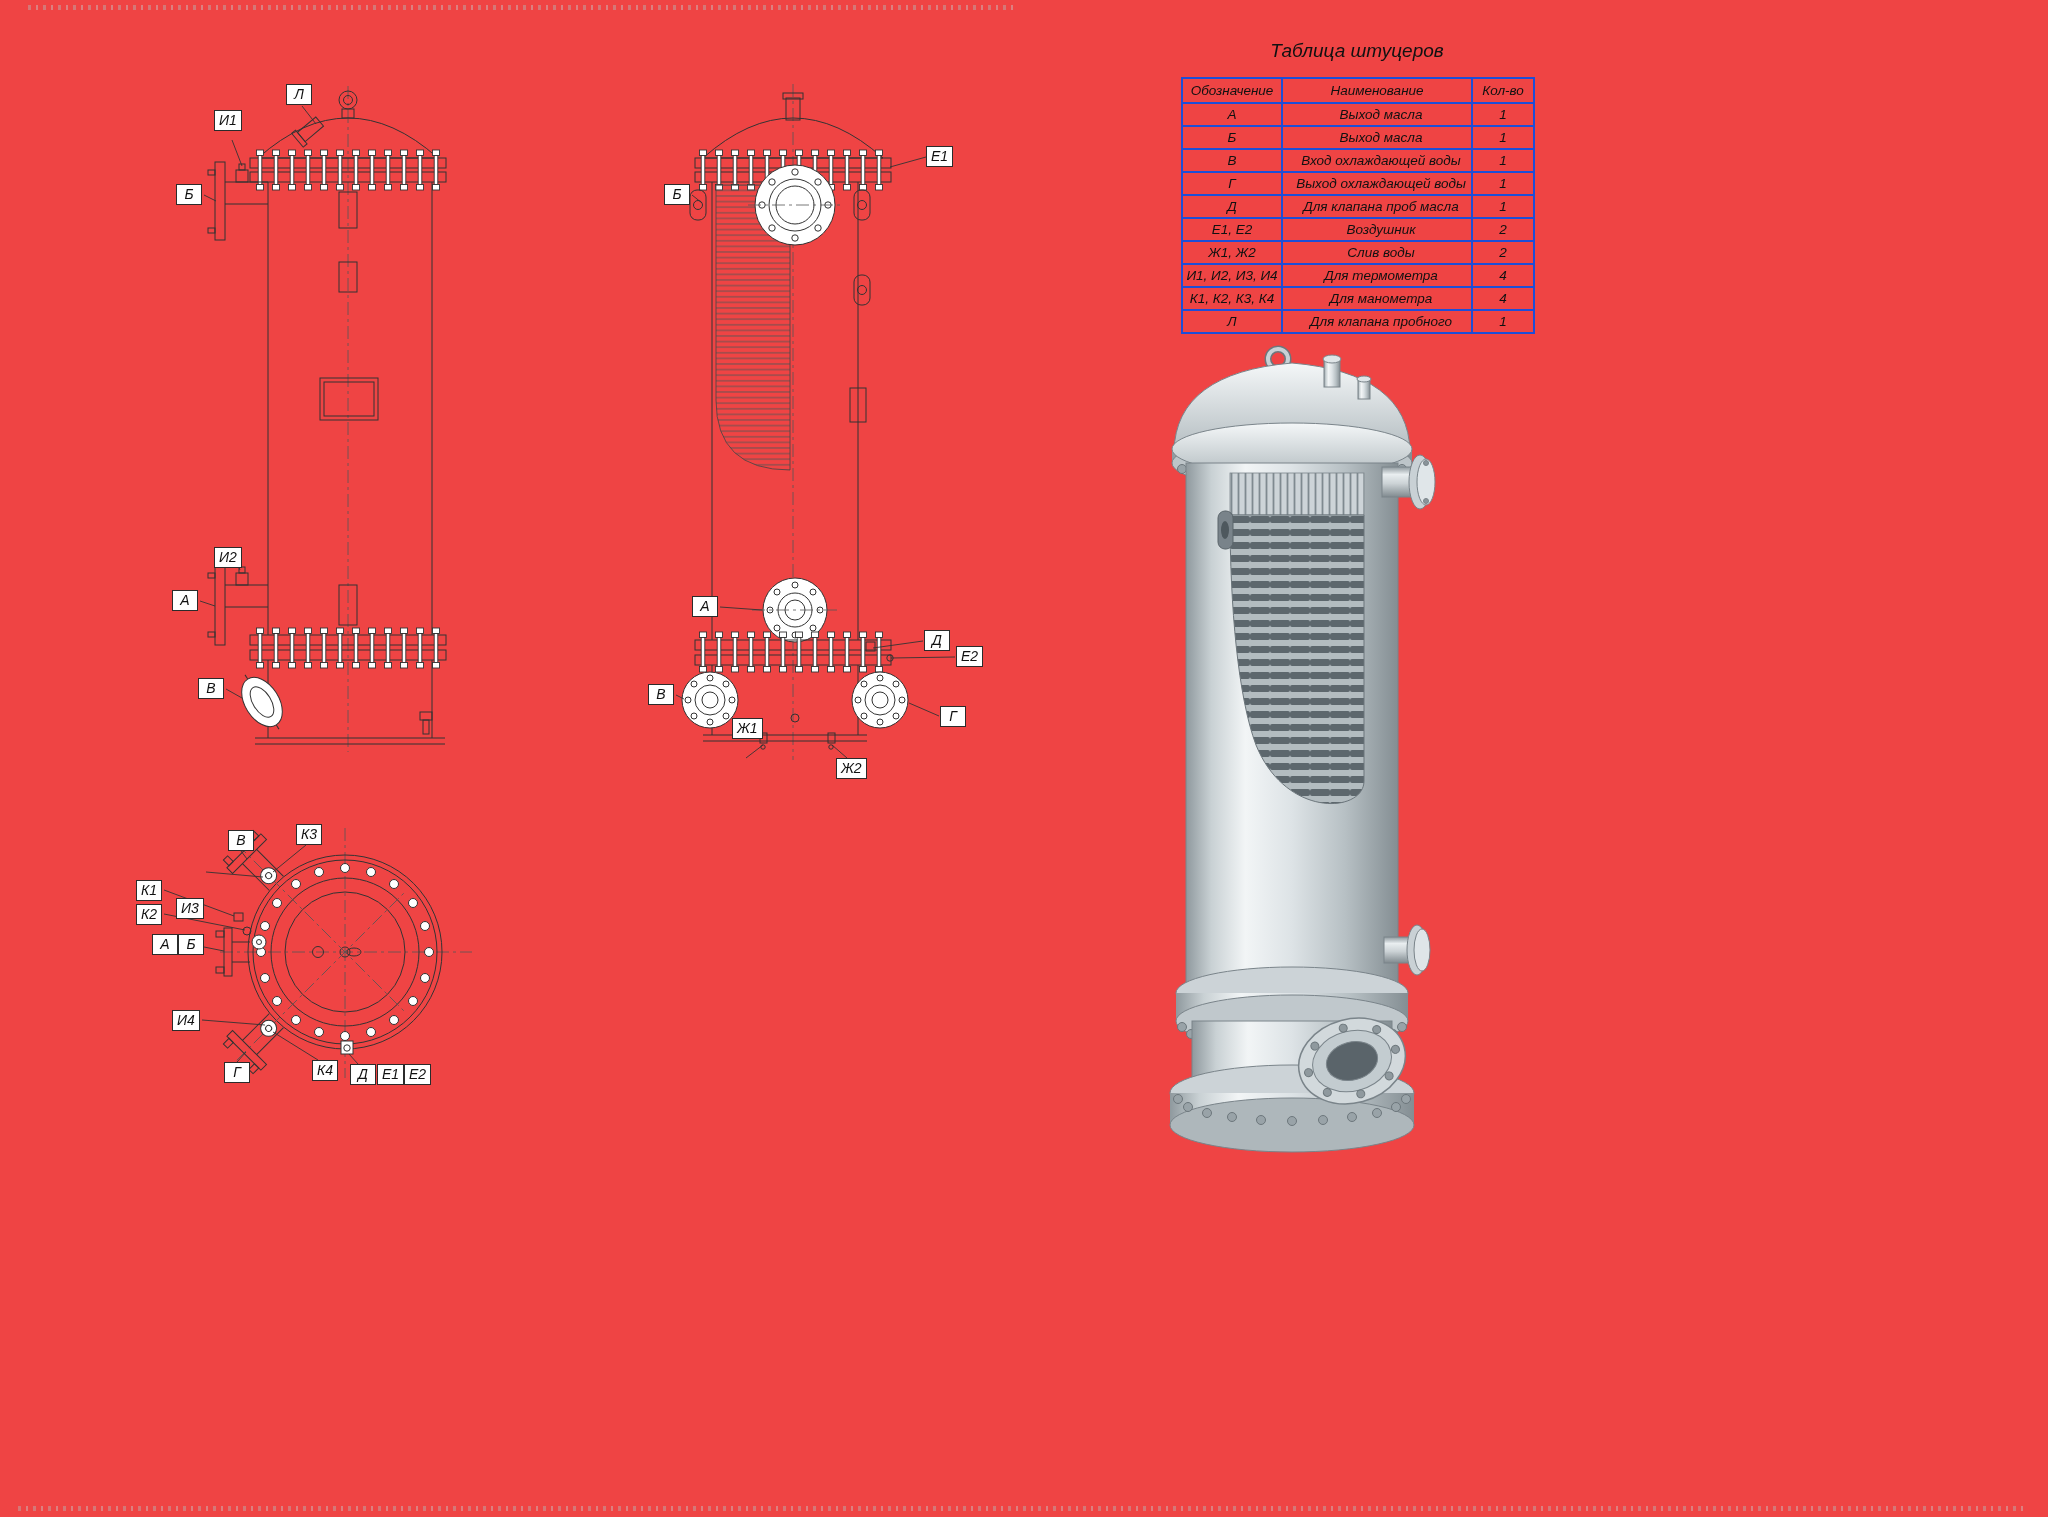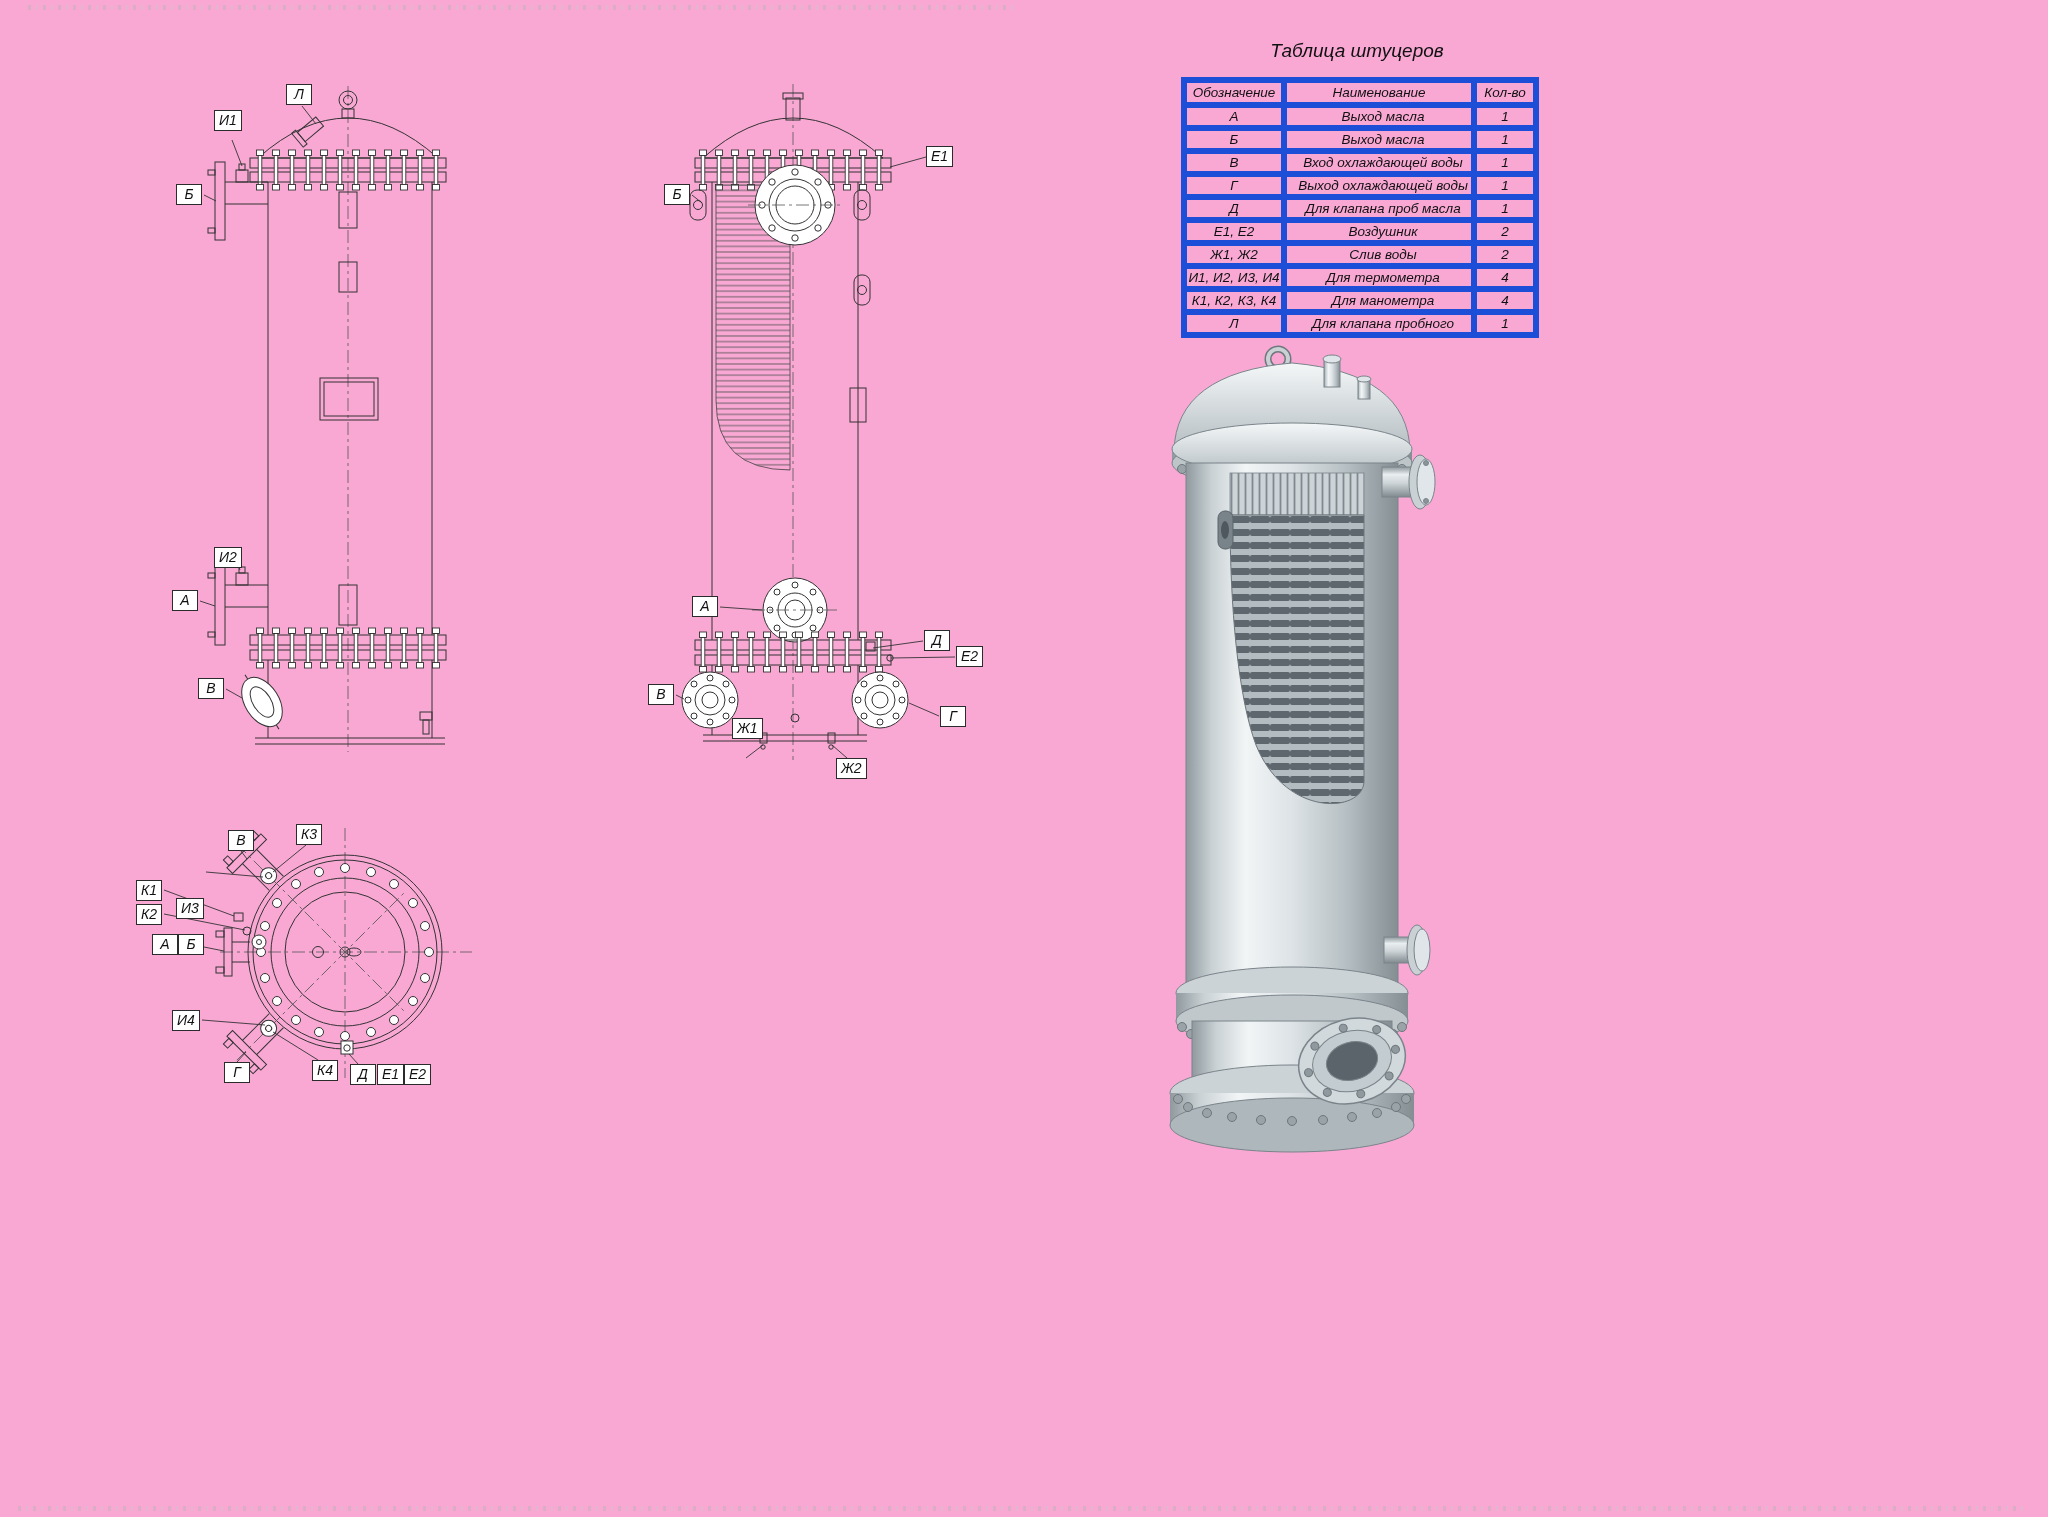--- a/index.html
+++ b/index.html
@@ -1,32 +1,32 @@
 <!DOCTYPE html>
 <html><head>
 <meta charset="utf-8">
 <style>
   * { margin:0; padding:0; box-sizing:border-box; }
   html,body { background:#ffffff; }
   #canvas {
-    position:relative; width:2048px; height:1517px; background:#f9a8d4;
+    position:relative; width:2048px; height:1517px; background:#ef4444;
     font-family:"Liberation Sans", sans-serif; color:#111; overflow:hidden;
   }
   
   .noise { position:absolute; height:5px; opacity:.45;
     background:repeating-linear-gradient(90deg,#b5b5b5 0 3px,transparent 3px 8px,#c8c8c8 8px 10px,transparent 10px 15px); }
   
   .co { position:absolute; min-width:26px; height:21px; padding:0 4px;
     border:1.4px solid #2b2b2b; background:#fff; color:#111;
     font:italic 14px/18px "Liberation Sans", sans-serif; text-align:center; z-index:5; }
   
   .tblwrap { position:absolute; left:1181px; top:40px; width:352px; font-style:italic; }
   .tbl-title { text-align:center; font-size:19px; margin-bottom:15px; color:#111; }
   table.noz { border-collapse:collapse; width:100%; table-layout:fixed; }
-  table.noz th, table.noz td { border:6px solid #1d4ed8; font-size:13.5px; font-weight:normal;
+  table.noz th, table.noz td { border:2px solid #1d4ed8; font-size:13.5px; font-weight:normal;
     font-style:italic; height:23px; text-align:center; color:#111; overflow:hidden; white-space:nowrap; }
   table.noz th { height:25px; }
   col.c-des { width:100px; } col.c-name { width:190px; } col.c-qty { width:62px; }
   td.name { text-align:left; padding-left:8px; }
   svg { position:absolute; overflow:visible; }
   .lines { stroke:#333; stroke-width:1; fill:none; }
   .cl { stroke:#555; stroke-width:.8; fill:none; stroke-dasharray:13 4 3 4; }
   .ldr { stroke:#333; stroke-width:.9; fill:none; }
 </style>
 </head>

